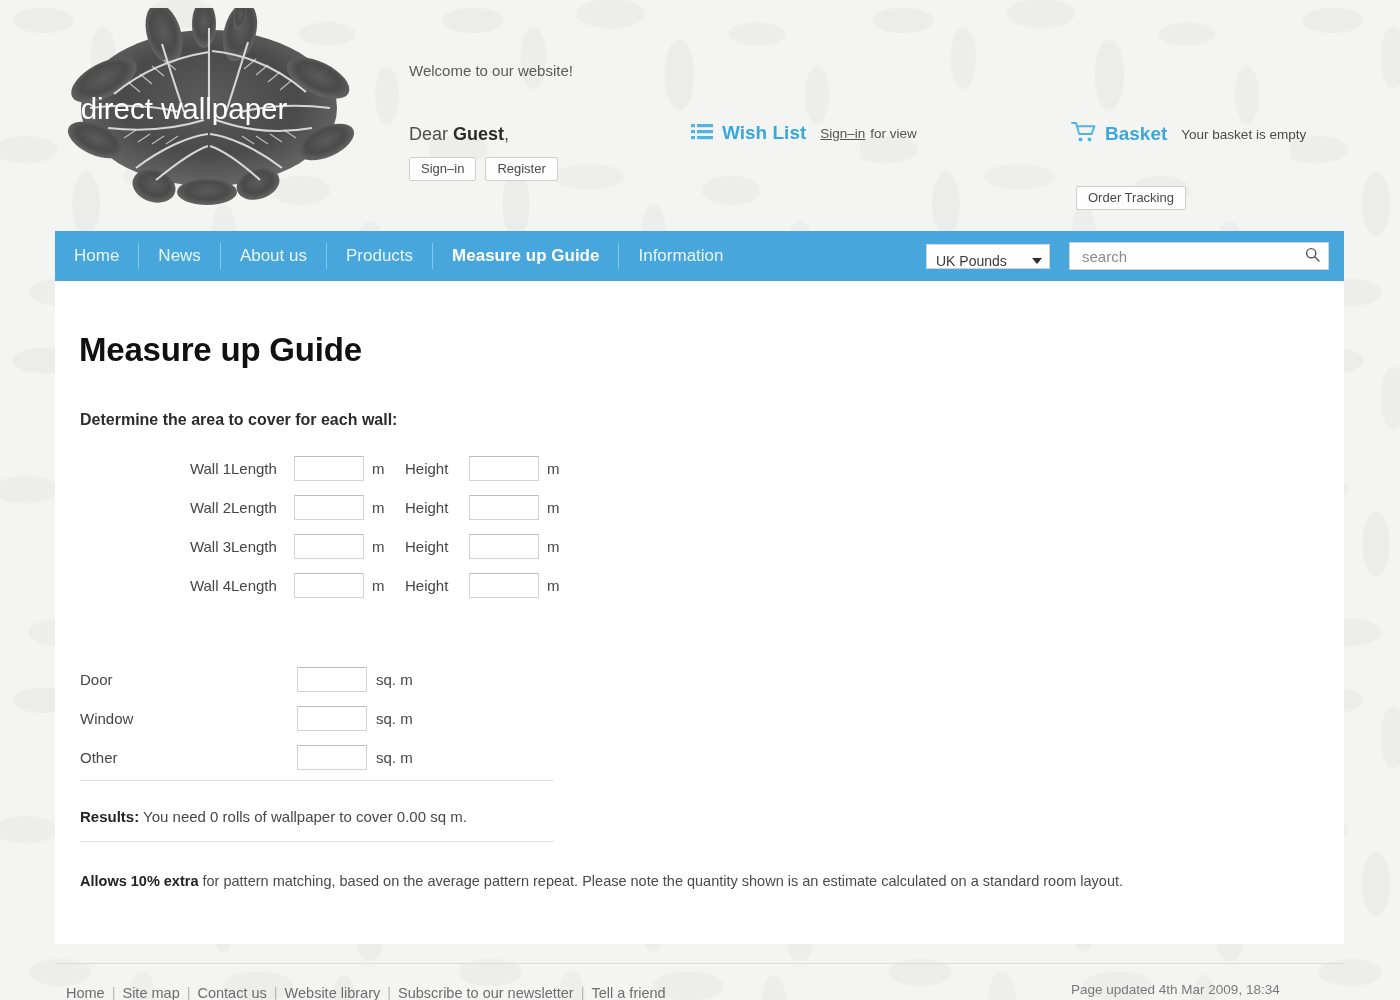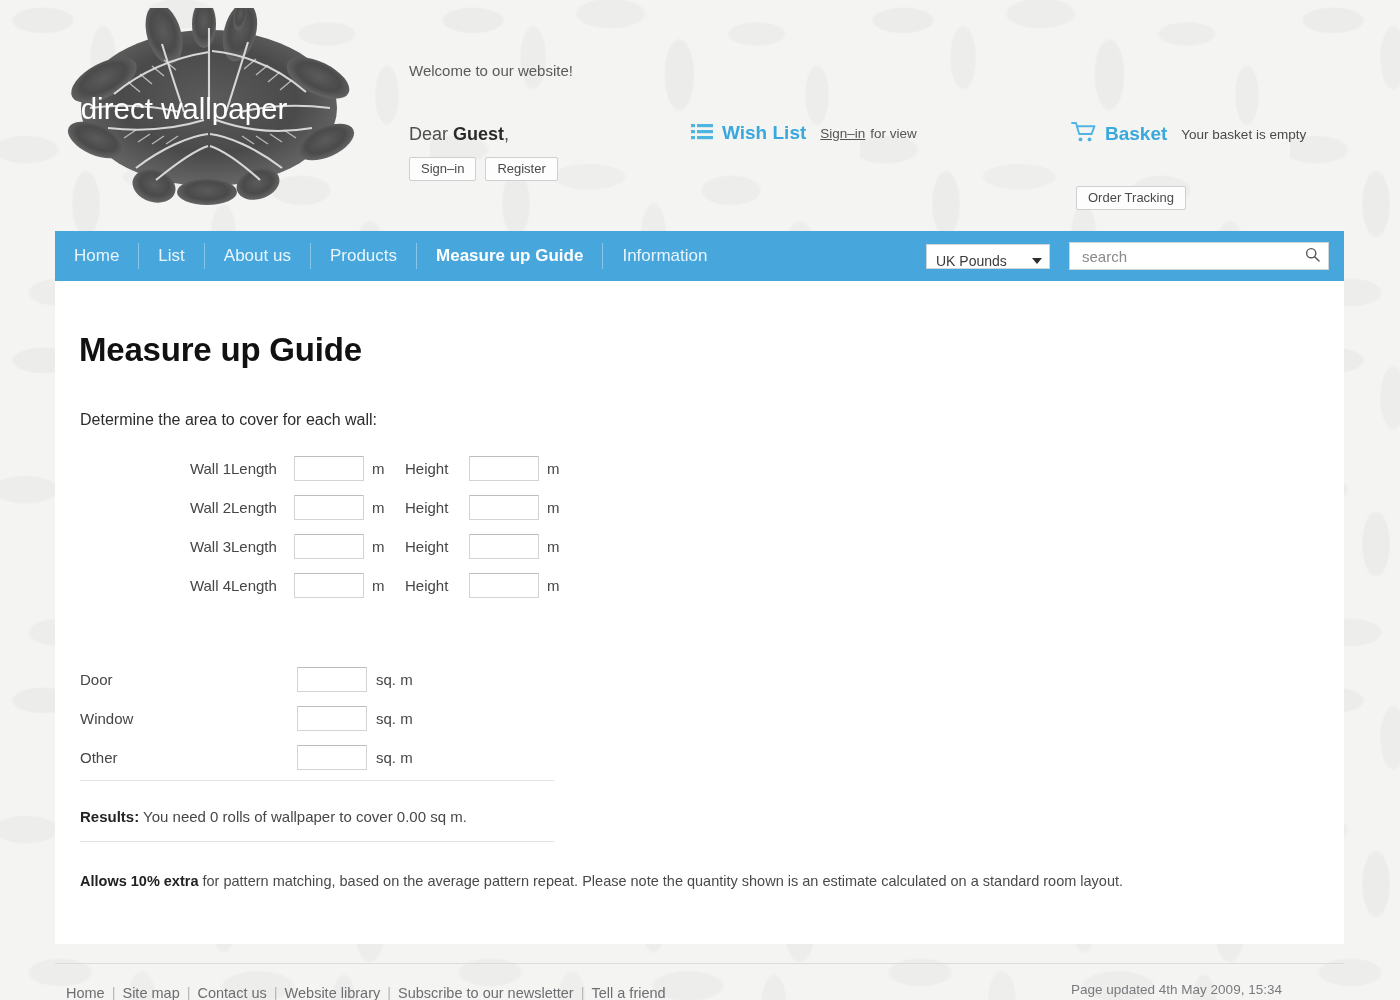--- a/index.html
+++ b/index.html
@@ -238,21 +238,21 @@
     font-size: 33px;
     font-weight: bold;
     color: #111111;
     letter-spacing: -0.2px;
   }
 
   .section-head {
     position: absolute;
     left: 25px;
     font-size: 16px;
-    font-weight: normal;
+    font-weight: bold;
     color: #2c2c2c;
   }
   .section-head.walls { top: 130px; }
   .section-head.areas { top: 340px; }
 
   .wall-rows { position: absolute; left: 25px; top: 168px; }
   .wall-row {
     display: flex;
     align-items: center;
     height: 39px;
@@ -452,21 +452,21 @@
 
     <div class="order-tracking-wrap">
       <span class="minibtn">Order Tracking</span>
     </div>
   </div>
 
   <div class="navbar">
     <div class="navitems" id="nav-items">
         <div class="navitem">Home</div>
         <div class="navsep"></div>
-        <div class="navitem">List</div>
+        <div class="navitem">News</div>
         <div class="navsep"></div>
         <div class="navitem">About us</div>
         <div class="navsep"></div>
         <div class="navitem">Products</div>
         <div class="navsep"></div>
         <div class="navitem active">Measure up Guide</div>
         <div class="navsep"></div>
         <div class="navitem">Information</div>
       </div>
 
@@ -558,15 +558,15 @@
 
     <div class="rule bottom"></div>
 
     <div class="note">
       <b>Allows 10% extra</b><span> for pattern matching, based on the average pattern repeat. Please note the quantity shown is an estimate calculated on a standard room layout.</span>
     </div>
   </div>
 
   <div class="footer-sep"></div>
   <div class="footer-links" id="footer-links"><a>Home</a><span class="sep">|</span><a>Site map</a><span class="sep">|</span><a>Contact us</a><span class="sep">|</span><a>Website library</a><span class="sep">|</span><a>Subscribe to our newsletter</a><span class="sep">|</span><a>Tell a friend</a></div>
-  <div class="footer-updated">Page updated 4th May 2009, 15:34</div>
+  <div class="footer-updated">Page updated 4th Mar 2009, 18:34</div>
 
 </div>
 
 </body></html>

